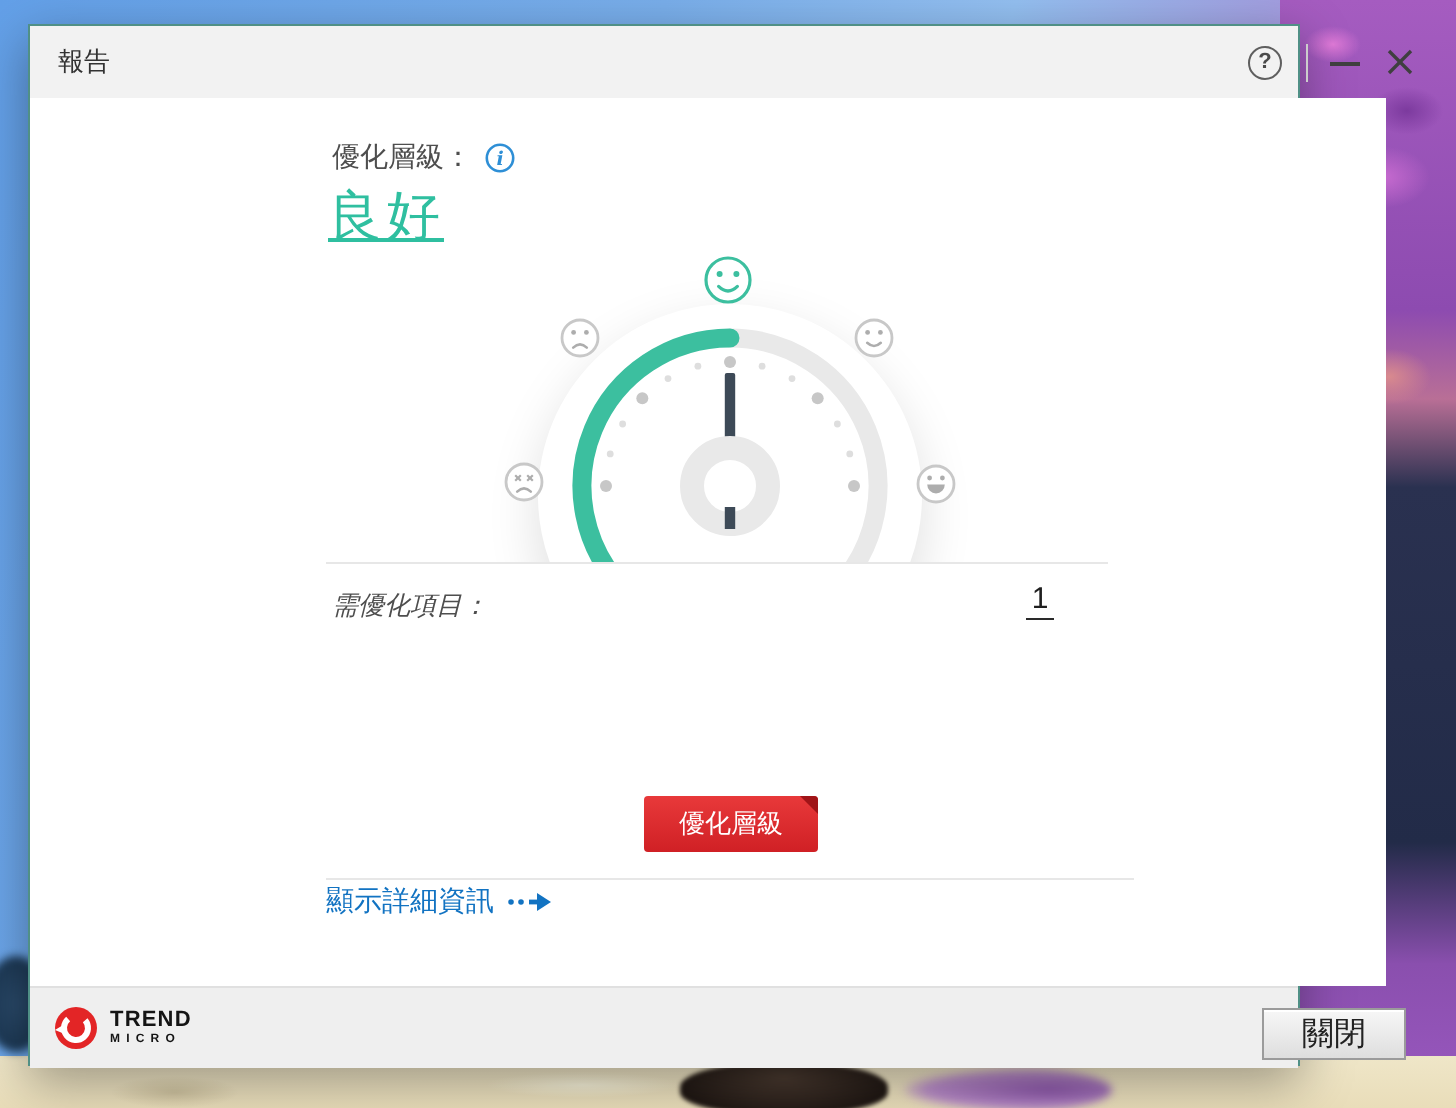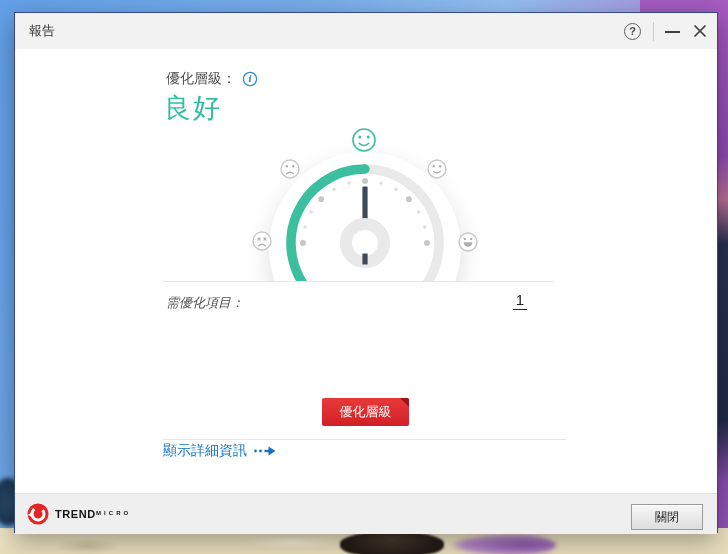--- a/index.html
+++ b/index.html
@@ -22,37 +22,37 @@
       radial-gradient(40px 10px at 12% 70%,#cfc3a0,transparent 80%),
       linear-gradient(#efe6c8,#e9ddb9);}
   .pot{position:absolute;left:340px;top:531px;width:104px;height:26px;border-radius:48% 48% 42% 42%;
     background:radial-gradient(ellipse at 50% 30%,#4a3a30,#1f1713 75%);filter:blur(1px);}
   .purple-clump{position:absolute;left:452px;top:534px;width:104px;height:22px;border-radius:50%;
     background:radial-gradient(ellipse at 70% 50%,#8a55a8,#b98cc9 60%,transparent 75%);filter:blur(2px);}
   .left-blob{position:absolute;left:-8px;top:478px;width:32px;height:48px;border-radius:50%;
     background:radial-gradient(#2a4a6a,#16304a);filter:blur(2px);}
 
   
-  .window{position:absolute;left:14px;top:12px;width:704px;height:521px;background:#1d4ed8;
+  .window{position:absolute;left:14px;top:12px;width:636px;height:521px;background:#5eead4;
     border:1px solid rgba(70,70,70,.55);box-sizing:border-box;
     box-shadow:0 8px 24px rgba(0,0,0,.35);}
   .titlebar{position:absolute;left:0;top:0;width:100%;height:36px;background:#f2f2f2;}
   .title{position:absolute;left:14px;top:0;line-height:36px;font-size:13px;color:#333;}
   .tb-help{position:absolute;left:609px;top:10px;width:17px;height:17px;border:1.4px solid #5f5f5f;
     border-radius:50%;box-sizing:border-box;color:#4a4a4a;font-size:11px;font-weight:bold;
     text-align:center;line-height:14px;cursor:default;}
   .tb-sep{position:absolute;left:638px;top:9px;width:1px;height:19px;background:#cccccc;}
   .tb-min{position:absolute;left:648px;top:10px;width:20px;height:17px;}
   .tb-min .bar{position:absolute;left:2px;top:8px;width:15px;height:2px;background:#3f3f3f;}
   .tb-close{position:absolute;left:676px;top:9px;width:18px;height:18px;}
 
-  .content{position:absolute;left:0;top:36px;width:100%;height:444px;background:#fff;}
+  .content{position:absolute;left:0;top:36px;width:100%;height:444px;background:#fff;padding-left:44px;}
   .level-label{position:absolute;left:151px;top:21px;font-size:14px;color:#4e4e4e;display:flex;align-items:center;gap:6px;}
   .info-btn{display:inline-block;width:16px;height:16px;}
-  .level-value{position:absolute;left:149px;top:41px;font-size:27px;color:#2fbfa0;letter-spacing:2px;}
+  .level-value{position:absolute;left:149px;top:41px;font-size:27px;color:#2fbfa0;letter-spacing:2px;text-decoration:underline;}
 
   .gauge-clip{position:absolute;left:0;top:62px;width:704px;height:170px;overflow:hidden;}
   .gauge-disc{position:absolute;left:254px;top:41px;width:192px;height:192px;border-radius:50%;
     background:#fff;box-shadow:0 10px 26px rgba(0,0,0,.13);}
   .gauge-svg{position:absolute;left:230px;top:2px;}
 
   .divider1{position:absolute;left:148px;top:232px;width:391px;height:1px;background:#e7e7e7;}
   .items-label{position:absolute;left:151px;top:245px;font-size:13px;color:#4e4e4e;font-style:italic;}
   .items-value{position:absolute;left:498px;top:242px;min-width:14px;text-align:center;
     font-size:15px;color:#1f1f1f;border-bottom:1px solid #2a2a2a;padding-bottom:1px;cursor:pointer;}
@@ -63,26 +63,26 @@
   .optimize-btn .fold{position:absolute;right:0;top:0;width:0;height:0;
     border-top:9px solid #a01418;border-left:9px solid transparent;}
 
   .divider2{position:absolute;left:148px;top:390px;width:404px;height:1px;background:#e7e7e7;}
   .details-link{position:absolute;left:148px;top:393px;display:flex;align-items:center;gap:6px;
     font-size:14px;color:#1273c2;cursor:pointer;}
 
   .footer{position:absolute;left:0;top:480px;width:100%;height:41px;background:#efefef;
     border-top:1px solid #e0e0e0;box-sizing:border-box;}
   .brand{position:absolute;left:12px;top:9px;display:flex;align-items:center;gap:6px;}
-  .brand-text{display:flex;flex-direction:row;line-height:1;}
+  .brand-text{display:flex;flex-direction:column;line-height:1;}
   .brand-top{font-size:11px;font-weight:bold;letter-spacing:.6px;color:#141414;}
   .brand-bottom{font-size:6px;font-weight:bold;letter-spacing:3.1px;color:#141414;margin-top:1.5px;}
   .close-btn{position:absolute;left:616px;top:10px;width:72px;height:26px;
     border:1px solid #9b9b9b;border-radius:0;background:linear-gradient(#f7f7f7,#dedede);
-    box-shadow:inset 0 1px 0 #fff;font-size:12px;color:#222;font-family:inherit;cursor:pointer;}
+    box-shadow:inset 0 1px 0 #fff;font-size:16px;color:#222;font-family:inherit;cursor:pointer;}
 </style>
 </head>
 <body>
 
 <div id="stage">
   <div class="desktop"></div>
   <div class="right-strip"></div>
   <div class="sand"></div>
   <div class="left-blob"></div>
   <div class="pot"></div>

